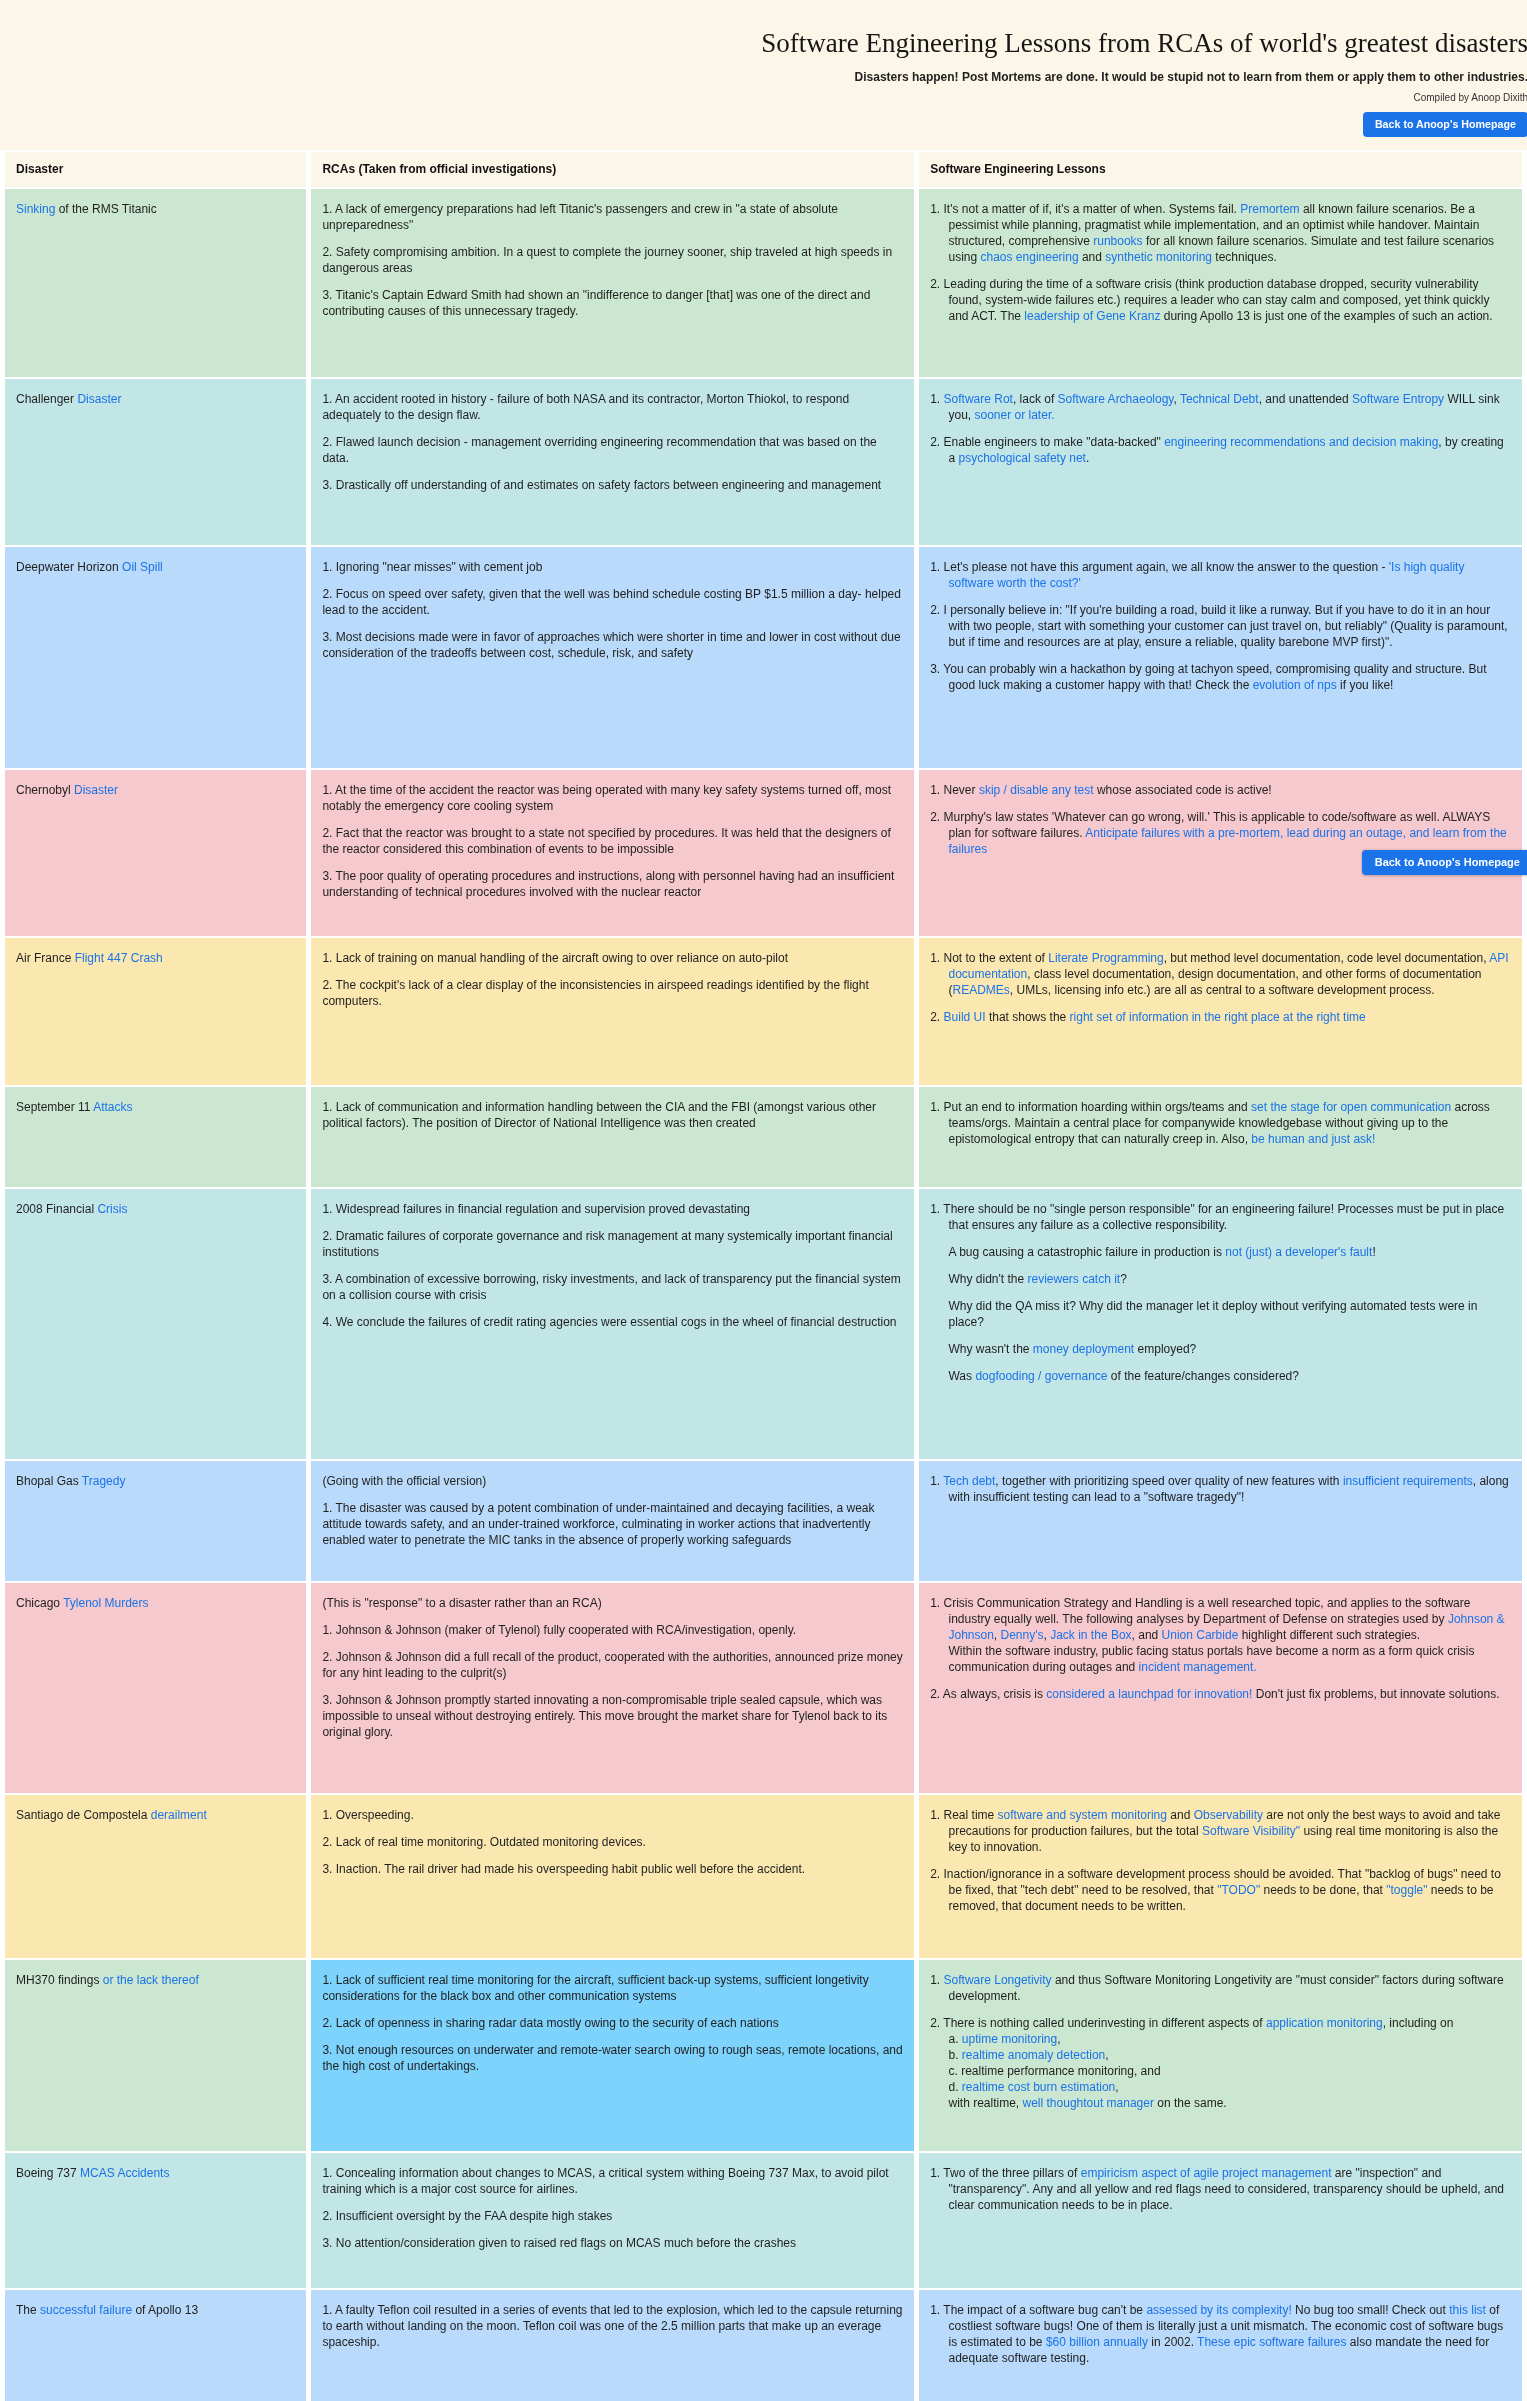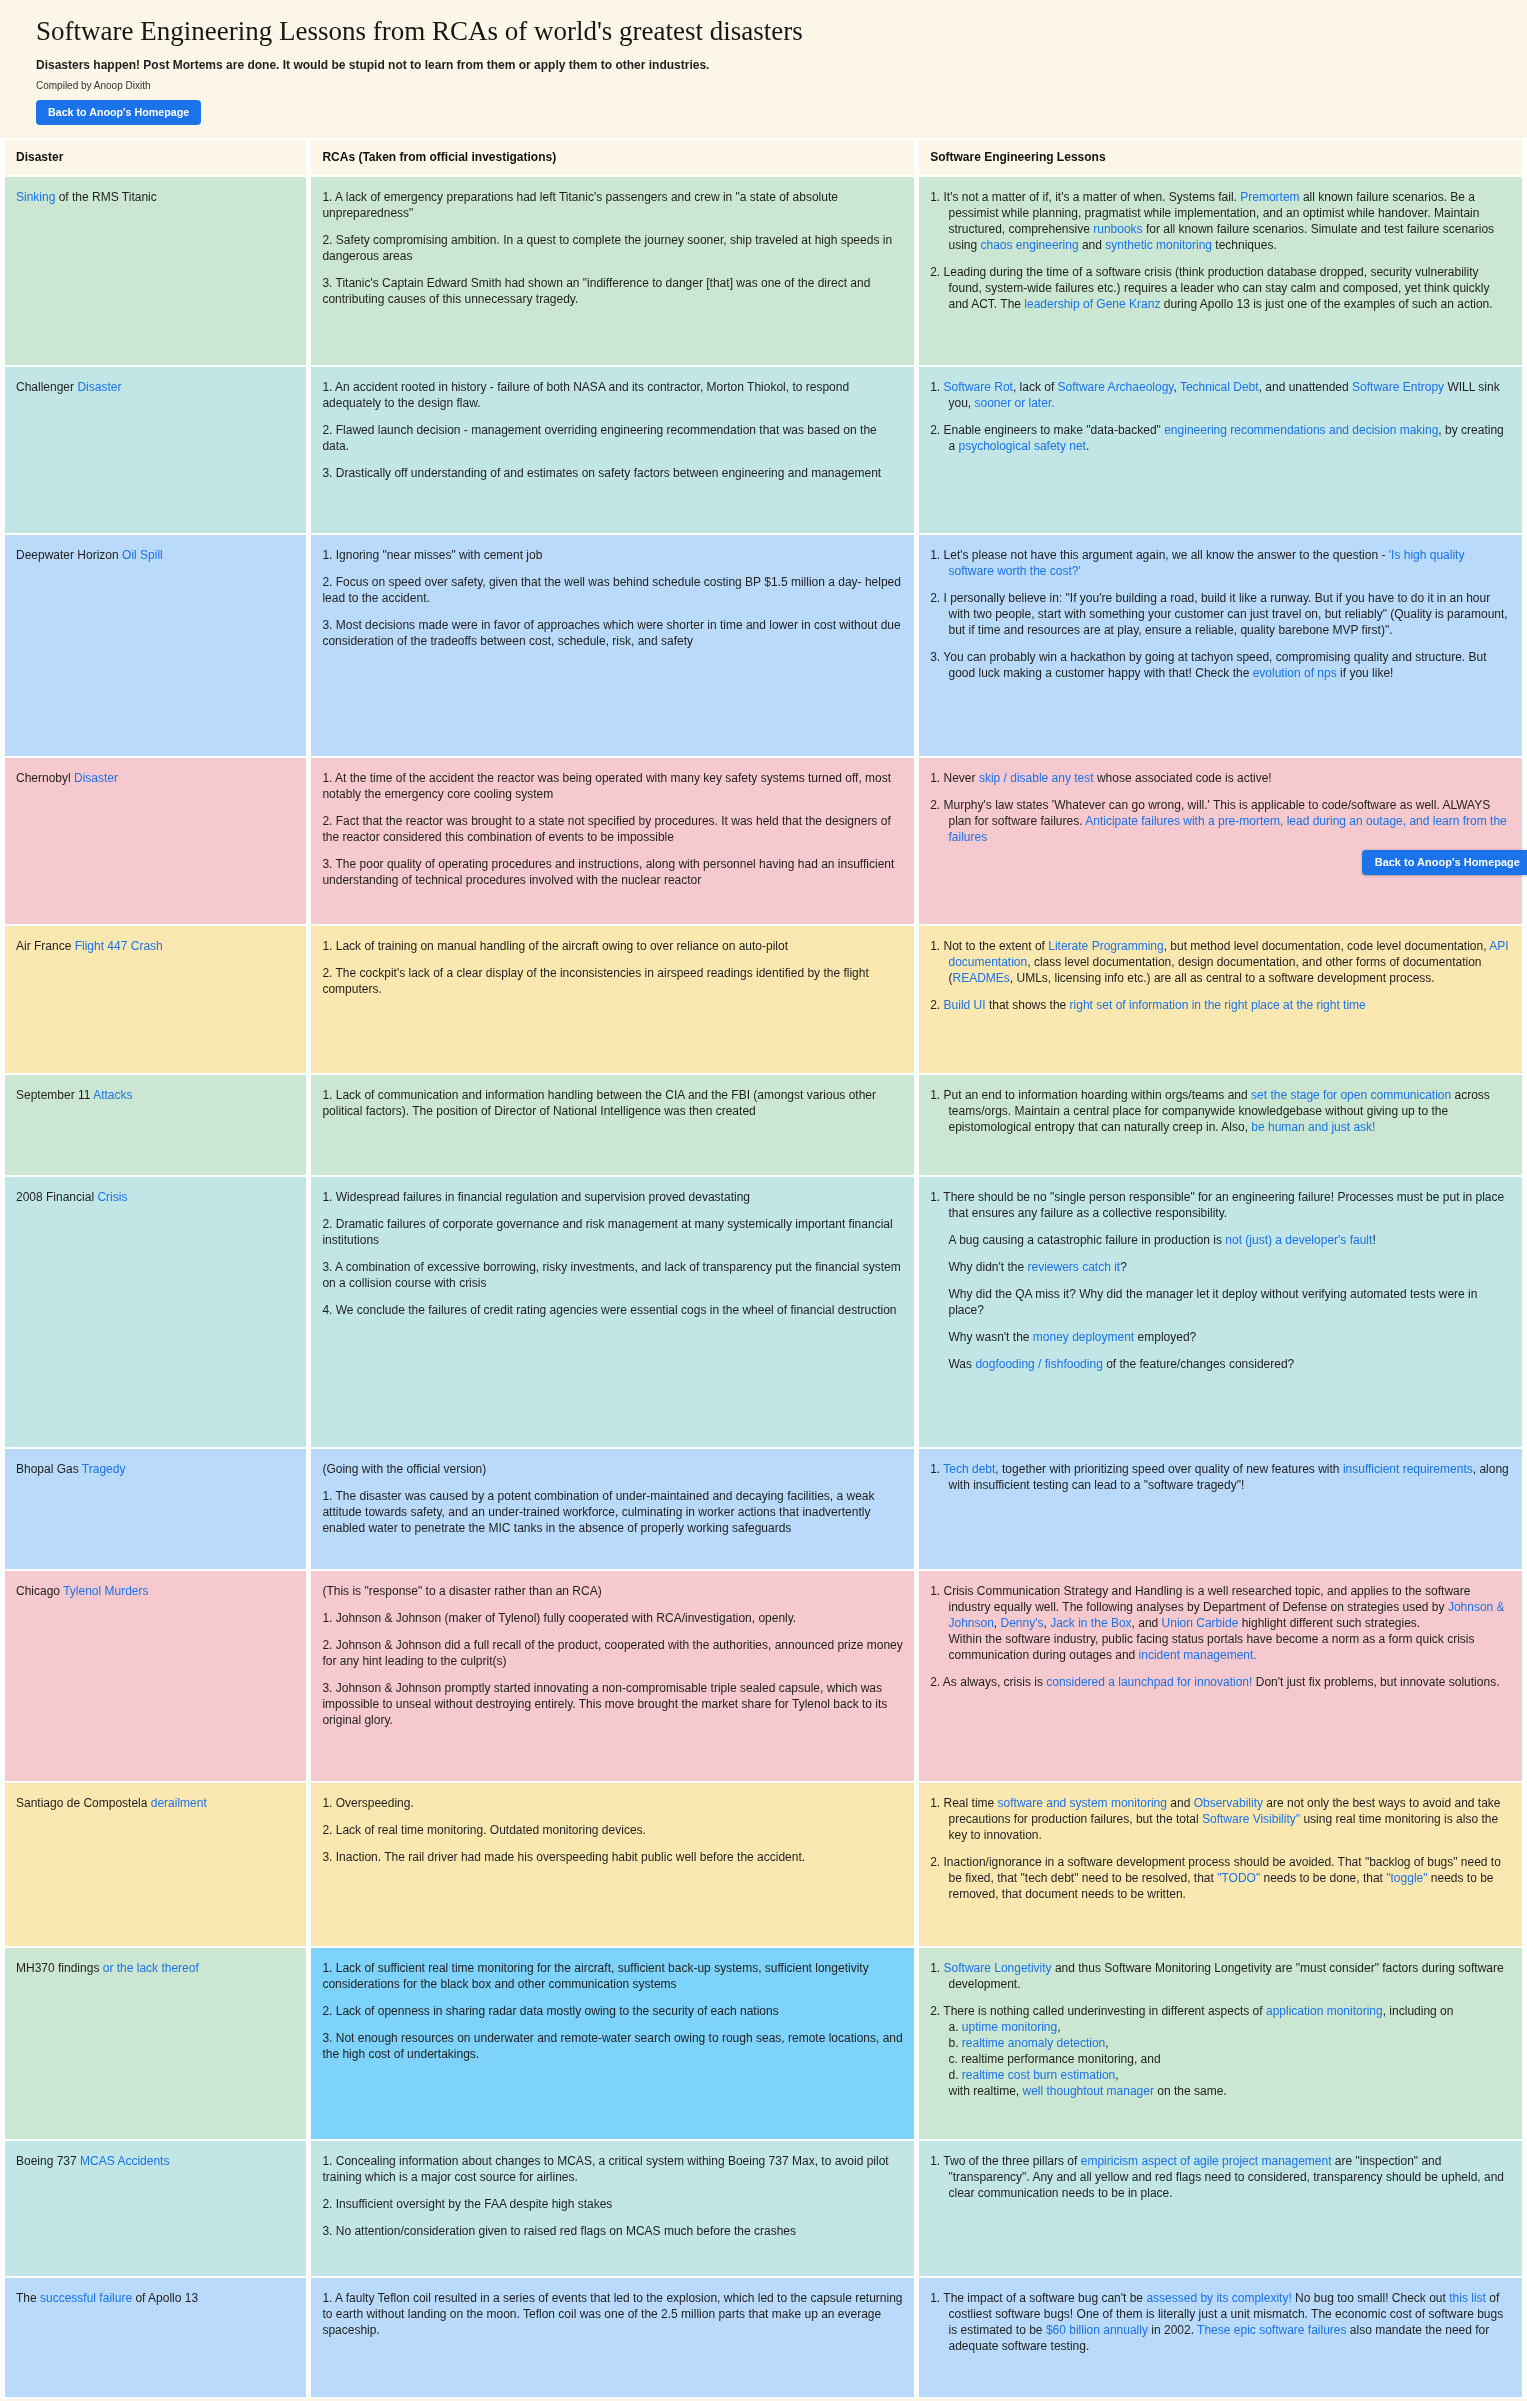--- a/index.html
+++ b/index.html
@@ -4,21 +4,21 @@
 <style>
   html, body {
     margin: 0; padding: 0;
     width: 1528px; height: 2401px;
     background: #fcf6e8;
     overflow: hidden;
     font-family: "Liberation Sans", sans-serif;
     color: #1f1f1f;
     position: relative;
   }
-  .page-header { text-align: left; padding-top: 16px; margin-left: 36px; }
+  .page-header { text-align: right; padding-top: 28px; margin-left: 36px; }
   .page-title {
     font-family: "Liberation Serif", serif;
     font-size: 27px; font-weight: 400;
     margin: 0; color: #161616;
   }
   .page-subtitle { font-size: 12px; font-weight: bold; margin-top: 11px; }
   .compiled-by { font-size: 10px; margin-top: 8px; color: #333; }
   .btn {
     display: inline-block;
     background: #1a73e8; color: #fff;
@@ -165,21 +165,21 @@
           <div class="p gap"><span>2. Dramatic failures of corporate governance and risk management at many systemically important financial institutions</span></div>
           <div class="p gap"><span>3. A combination of excessive borrowing, risky investments, and lack of transparency put the financial system on a collision course with crisis</span></div>
           <div class="p gap"><span>4. We conclude the failures of credit rating agencies were essential cogs in the wheel of financial destruction</span></div>
         </td>
         <td class="lessons" style="background: rgb(194, 229, 230);">
           <div class="p first"><span>1. There should be no "single person responsible" for an engineering failure! Processes must be put in place that ensures any failure as a collective responsibility.</span></div>
           <div class="p cont gap"><span>A bug causing a catastrophic failure in production is </span><a class="lnk">not (just) a developer's fault</a><span>!</span></div>
           <div class="p cont gap"><span>Why didn't the </span><a class="lnk">reviewers catch it</a><span>?</span></div>
           <div class="p cont gap"><span>Why did the QA miss it? Why did the manager let it deploy without verifying automated tests were in place?</span></div>
           <div class="p cont gap"><span>Why wasn't the </span><a class="lnk">money deployment</a><span> employed?</span></div>
-          <div class="p cont gap"><span>Was </span><a class="lnk">dogfooding / fishfooding</a><span> of the feature/changes considered?</span></div>
+          <div class="p cont gap"><span>Was </span><a class="lnk">dogfooding / governance</a><span> of the feature/changes considered?</span></div>
         </td>
       </tr>
       <tr>
         <td style="background: rgb(185, 218, 250); height: 96px;"><span>Bhopal Gas </span><a class="lnk">Tragedy</a></td>
         <td style="background: rgb(185, 218, 250);">
           <div class="p"><span>(Going with the official version)</span></div>
           <div class="p gap"><span>1. The disaster was caused by a potent combination of under-maintained and decaying facilities, a weak attitude towards safety, and an under-trained workforce, culminating in worker actions that inadvertently enabled water to penetrate the MIC tanks in the absence of properly working safeguards</span></div>
         </td>
         <td class="lessons" style="background: rgb(185, 218, 250);">
           <div class="p first"><span>1. </span><a class="lnk">Tech debt</a><span>, together with prioritizing speed over quality of new features with </span><a class="lnk">insufficient requirements</a><span>, along with insufficient testing can lead to a "software tragedy"!</span></div>

